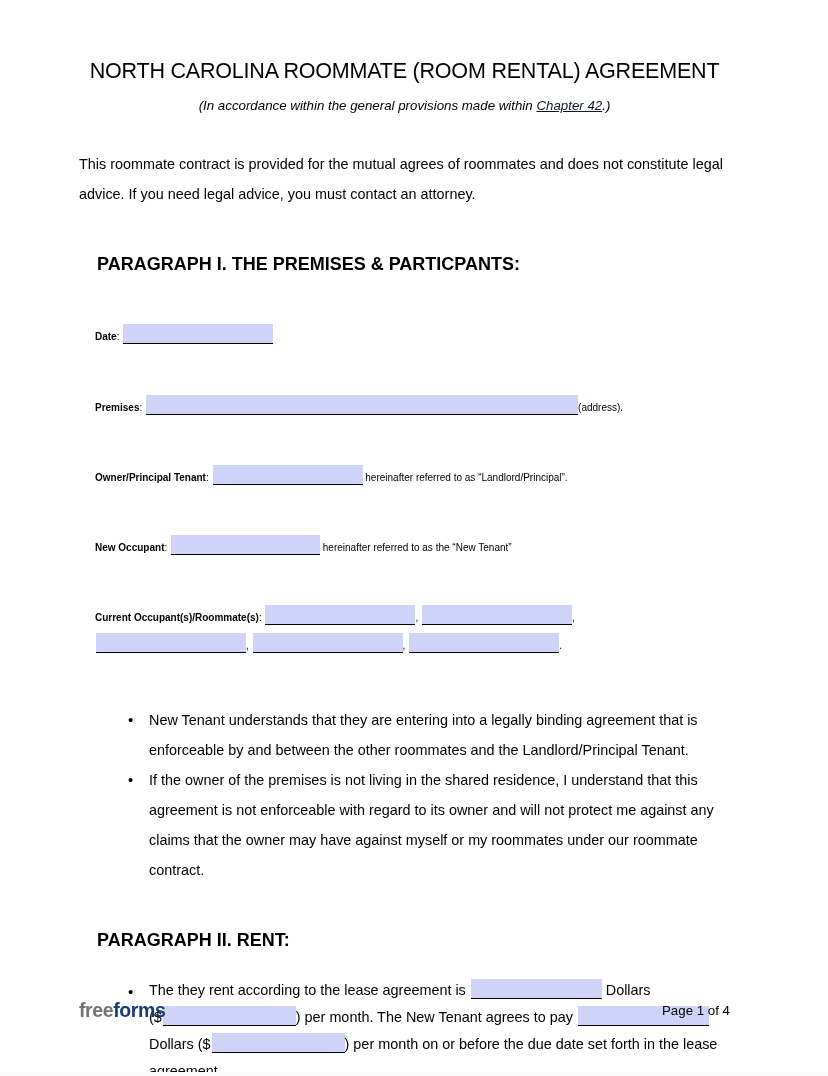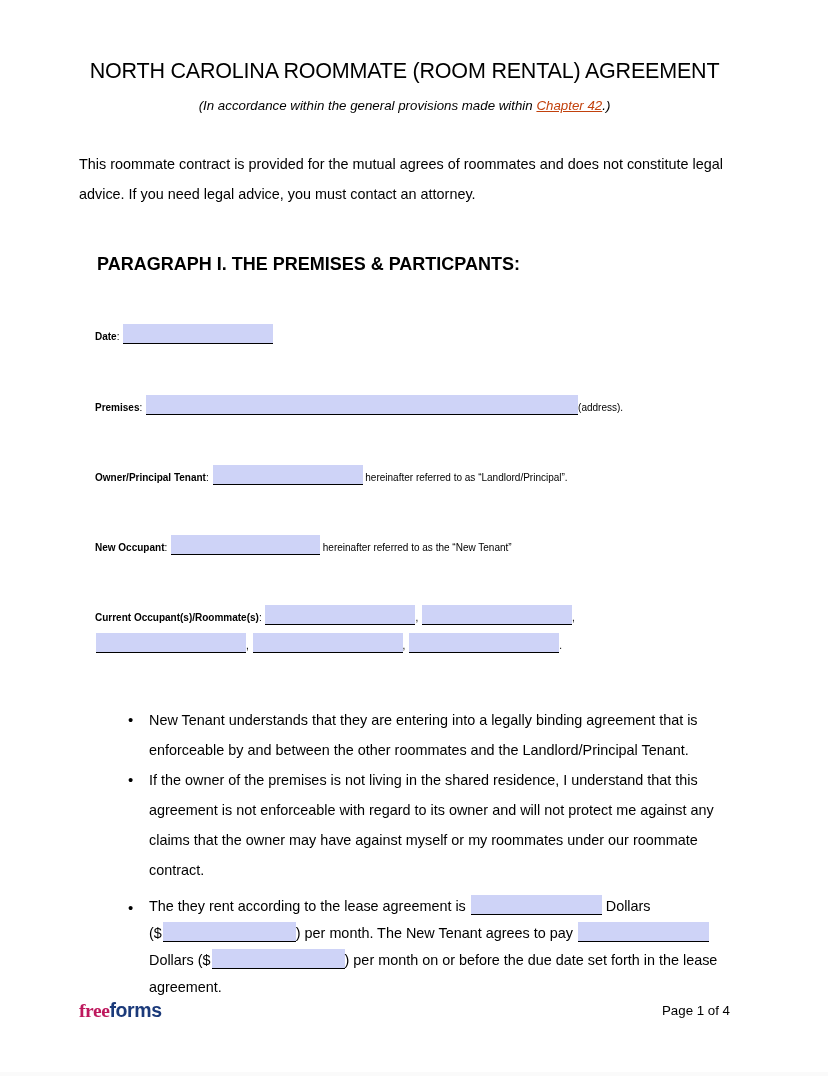--- a/index.html
+++ b/index.html
@@ -53,21 +53,21 @@
   }
   .doc-subtitle {
     text-align: center;
     font-size: 13.3px;
     font-style: italic;
     margin: 0;
     padding-top: 13px;
     line-height: 17px;
   }
   .doc-subtitle .lawlink {
-    color: #c2410c;
+    color: #0f172a;
     text-decoration: underline;
     cursor: pointer;
   }
 
   
   .intro {
     font-size: 14.4px;
     line-height: 30px;
     margin: 0;
     padding-top: 35px;
@@ -161,21 +161,21 @@
   }
   .logo {
     position: absolute;
     left: 0;
     top: 0;
     font-size: 19.5px;
     font-weight: bold;
     letter-spacing: -0.4px;
     line-height: 24px;
   }
-  .logo .free  { color: #be185d; font-family: Liberation Serif, serif; }
+  .logo .free  { color: #737373; }
   .logo .forms { color: #1b3a7a; }
   .page-num {
     position: absolute;
     right: 0;
     top: 4px;
     font-size: 13.3px;
     line-height: 18px;
     color: #000000;
   }
 </style>
@@ -234,20 +234,23 @@
       <li>
         <span class="dot">•</span>
         <span>New Tenant understands that they are entering into a legally binding agreement that is enforceable by and between the other roommates and the Landlord/Principal Tenant.</span>
       </li>
       <li>
         <span class="dot">•</span>
         <span>If the owner of the premises is not living in the shared residence, I understand that this agreement is not enforceable with regard to its owner and will not protect me against any claims that the owner may have against myself or my roommates under our roommate contract.</span>
       </li>
     </ul>
 
+    <div class="para-head">
+      <span>PARAGRAPH II. RENT</span><span class="colon">:</span>
+    </div>
 
     <ul class="bullets rent">
       <li>
         <span class="dot">•</span>
         <span>The they rent according to the lease agreement is</span>
         <span class="fld w-money"></span>
         <span>Dollars</span><br>
         <span>($</span><span class="fld w-dollars"></span><span>) per month. The New Tenant agrees to pay</span>
         <span class="fld w-money"></span><br>
         <span>Dollars ($</span><span class="fld w-dollars"></span><span>) per month on or before the due date set forth in the lease</span><br>

